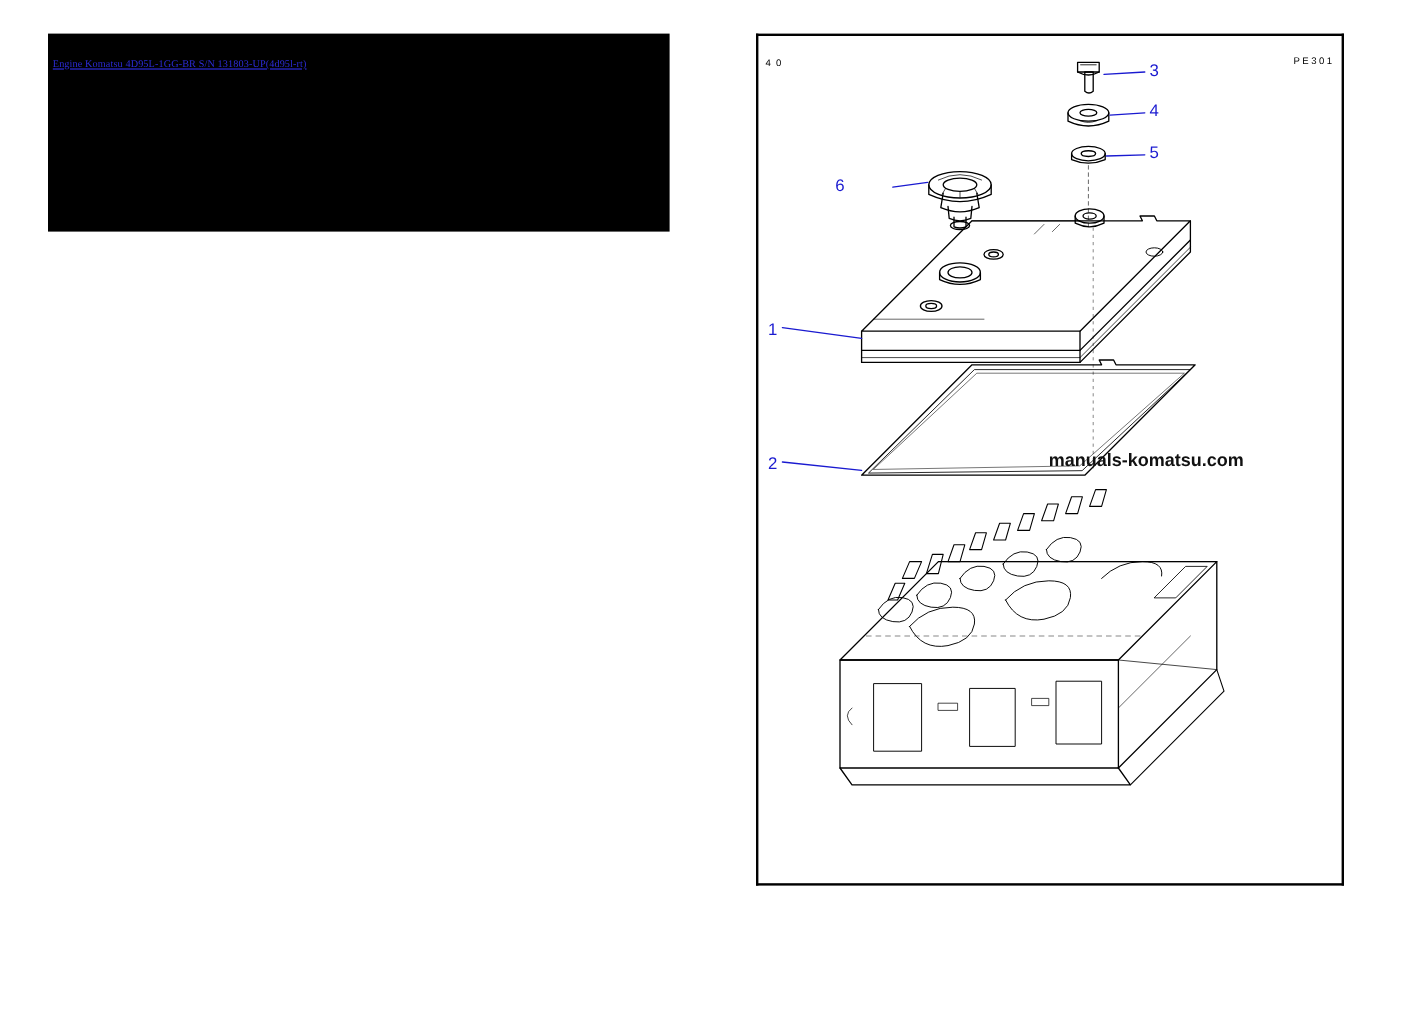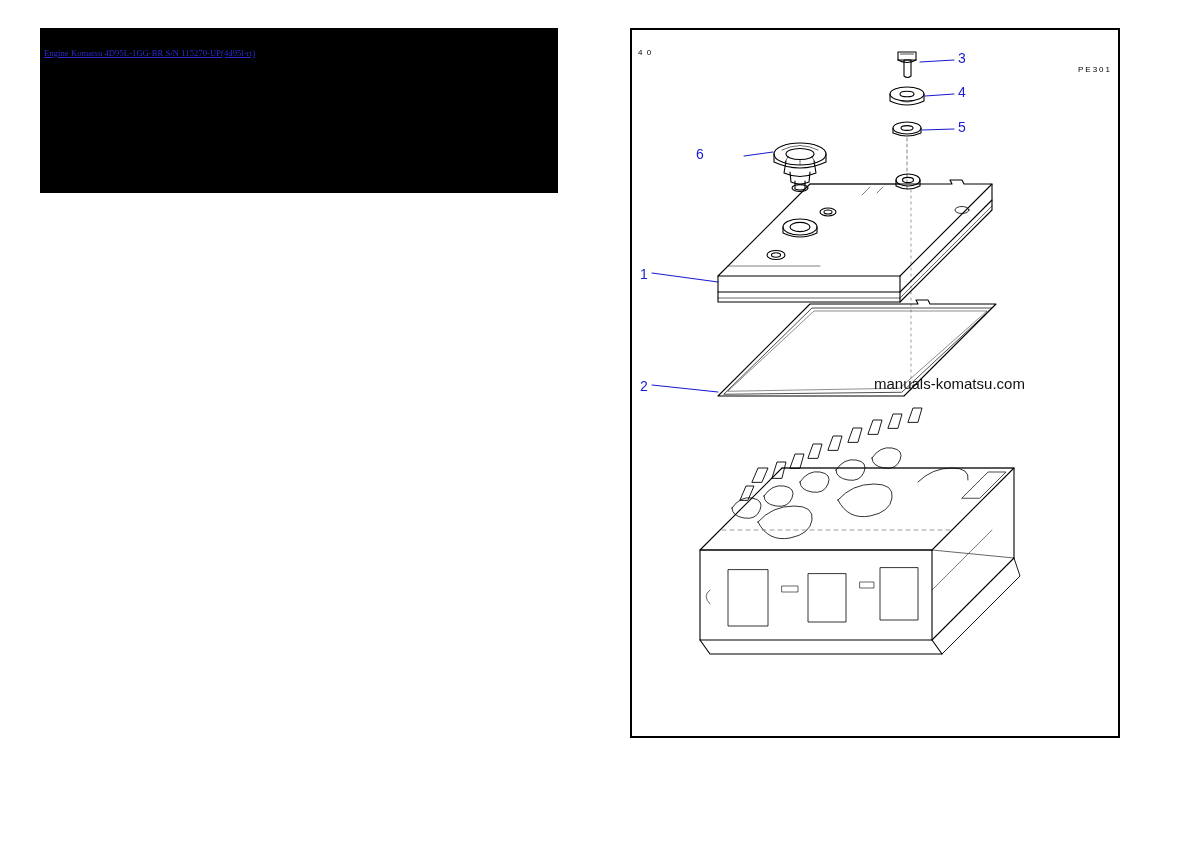--- a/index.html
+++ b/index.html
@@ -65,28 +65,28 @@
   }
 
   .corner-mark {
     position: absolute;
     font-family: Liberation Sans, sans-serif;
     font-size: 8px;
     color: #000000;
     letter-spacing: 1px;
   }
   .corner-mark.left { left: 6px; top: 18px; }
-  .corner-mark.right { right: 8px; top: 16px; letter-spacing: 2px; margin-top: 19px; }
+  .corner-mark.right { right: 8px; top: 16px; letter-spacing: 2px; }
 
   .watermark {
     position: absolute;
     left: 242px;
     top: 345px;
     font-size: 15px;
-    font-weight: normal;
+    font-weight: bold;
     color: #111111;
     font-family: "Liberation Sans", sans-serif;
     white-space: nowrap;
   }
 
   
   .callout {
     position: absolute;
     font-size: 14px;
     color: #1a1ad0;
@@ -100,21 +100,21 @@
     width: 486px;
     height: 706px;
   }
 </style>
 </head>
 <body>
 
 <div id="page">
 
   <div class="black-panel">
-    <a class="panel-link" href="#">Engine Komatsu 4D95L-1GG-BR S/N 115270-UP(4d95l-rt)</a>
+    <a class="panel-link" href="#">Engine Komatsu 4D95L-1GG-BR S/N 131803-UP(4d95l-rt)</a>
   </div>
 
   <div class="diagram-page">
 
     <span class="corner-mark left">4 0</span>
     <span class="corner-mark right">PE301</span>
 
     <svg class="art" viewBox="0 0 486 706">
       <g fill="none" stroke="#000000" stroke-width="1.1" stroke-linejoin="round" stroke-linecap="round">
 

